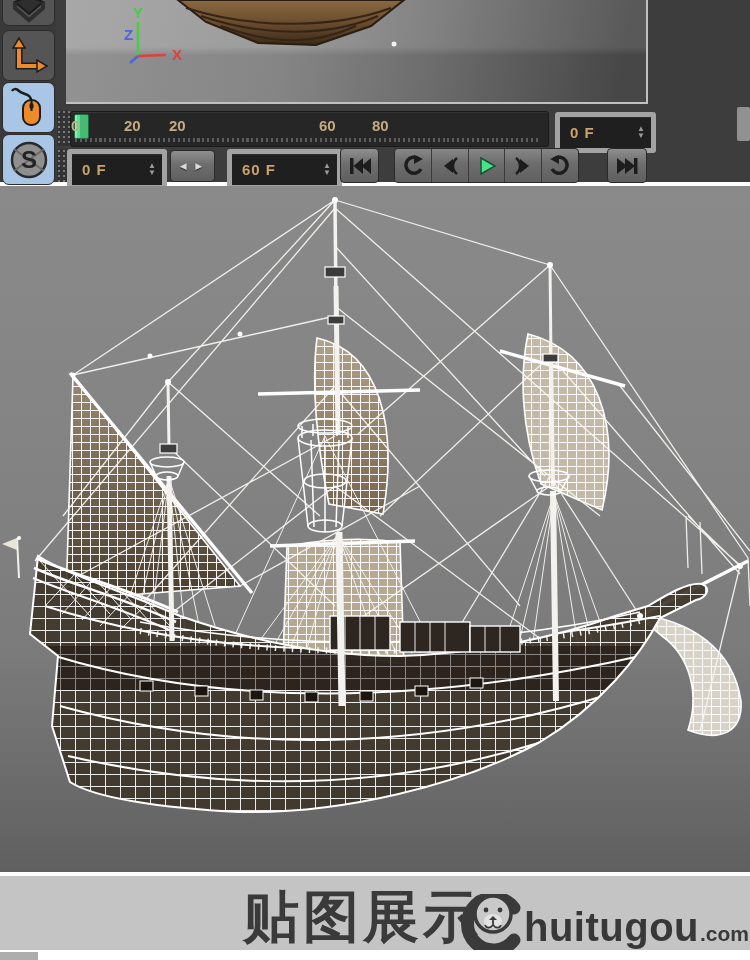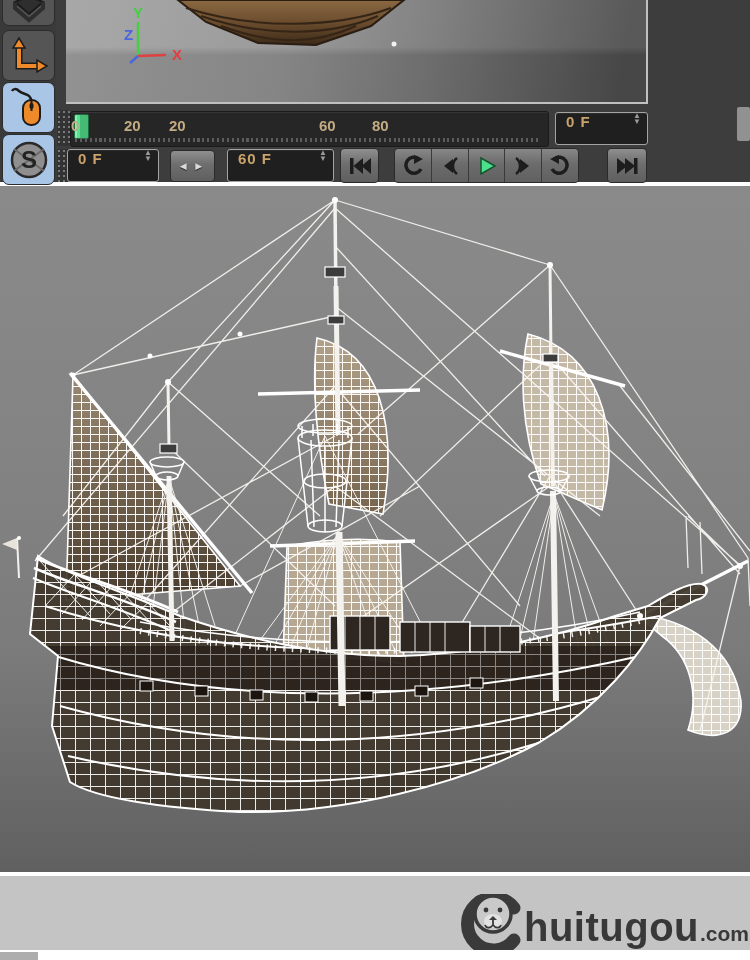--- a/index.html
+++ b/index.html
@@ -31,23 +31,23 @@
   .playhead{position:absolute;left:3px;top:2px;width:13px;height:23px;background:#55e38f;
             border:1px solid #1d6b3f;border-radius:2px;
             background-image:linear-gradient(to right,rgba(255,255,255,.35) 2px,rgba(0,0,0,0) 2px 5px,rgba(0,0,0,.18) 5px 7px);}
   .rlabel{position:absolute;top:5px;color:#c4ab84;font-size:15px;font-weight:bold;}
   .rlabel:nth-of-type(2){left:18px;padding-left:35px;} .rlabel:nth-of-type(3){left:98px;}
   .rlabel:nth-of-type(4){left:200px;margin-left:48px;} .rlabel:nth-of-type(5){left:301px;}
   .rlabel:nth-of-type(6){left:404px;}
   .ticks{position:absolute;left:4px;top:26px;width:464px;height:4px;
          background-image:repeating-linear-gradient(to right,#5c5c5c 0 2px,rgba(0,0,0,0) 2px 4.9px);}
 
-  .field{position:absolute;background:#1f1f1f;border:1px solid #a3a3a3;border-radius:3px;
+  .field{position:absolute;background:#1f1f1f;border:5px solid #a3a3a3;border-radius:3px;
          box-shadow:inset 0 1px 0 rgba(255,255,255,.06);color:#c9a36b;font-size:15px;font-weight:bold;
-         display:flex;}
+         display:flex;align-items:center;}
   .field .val{margin-left:10px;flex:1;letter-spacing:1px;}
   .spin{display:flex;flex-direction:column;margin-right:6px;color:#9a9a9a;font-size:8px;line-height:.78;}
   .f-range{left:555px;top:112px;width:91px;height:31px;}
   .f-cur{left:67px;top:149px;width:90px;height:31px;}
   .f-end{left:227px;top:149px;width:105px;height:31px;}
 
   .btn{position:absolute;top:148px;height:33px;border-radius:4px;border:1px solid #2a2a2a;
        background:linear-gradient(#8f8f8f,#6e6e6e 45%,#5f5f5f);display:flex;align-items:center;justify-content:center;}
   .b-pn{left:170px;top:150px;width:43px;height:30px;color:#d9d9d9;font-size:9px;letter-spacing:3px;
         text-shadow:0 1px 1px #222;}
@@ -361,20 +361,21 @@
           <circle cx="150" cy="170" r="2.5"></circle>
           <circle cx="240" cy="148" r="2.5"></circle>
         <circle cx="740" cy="380" r="3"></circle>
           <circle cx="640" cy="430" r="3"></circle>
           <circle cx="19" cy="352" r="2"></circle>
       </g>
     </svg>
   </div>
 
   <div class="banner">
+    <div class="banner-title">贴图展示</div>
     <svg class="logo" width="296" height="56" viewBox="0 0 296 56">
       <path d="M62,14 A26,26 0 1 0 62,46" fill="none" stroke="#3a3a3a" stroke-width="13" stroke-linecap="round"></path>
       <g>
         <circle cx="28" cy="8" r="7" fill="#3a3a3a"></circle>
           <circle cx="54" cy="8" r="7" fill="#3a3a3a"></circle>
         <circle cx="41" cy="20" r="18" fill="#c9c9c9" stroke="#3a3a3a" stroke-width="3.5"></circle>
         <circle cx="34" cy="16" r="2.4" fill="#3a3a3a"></circle>
           <circle cx="48" cy="16" r="2.4" fill="#3a3a3a"></circle>
         <ellipse cx="41" cy="27" rx="9" ry="7" fill="#e2e2e2"></ellipse>
         <polygon points="41,22 37,26 45,26" fill="#3a3a3a"></polygon>

